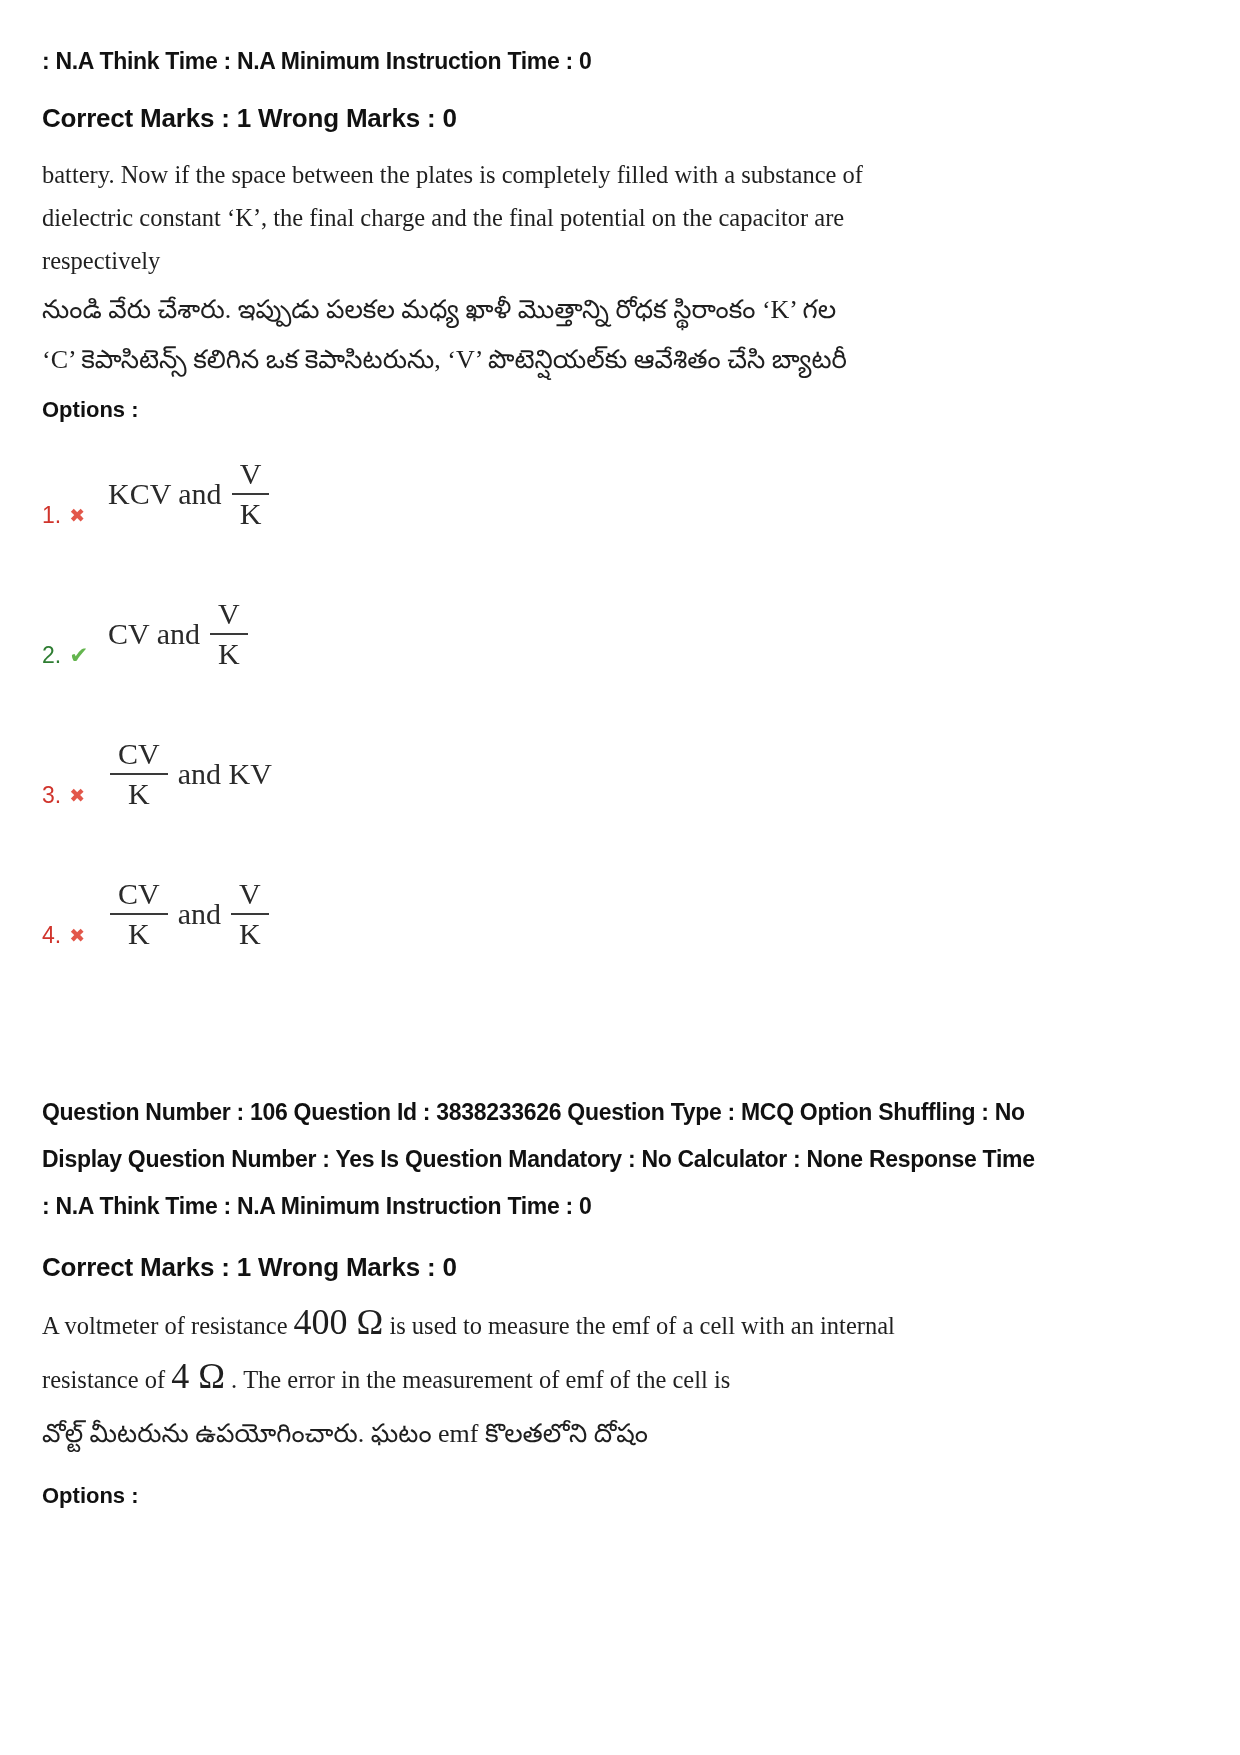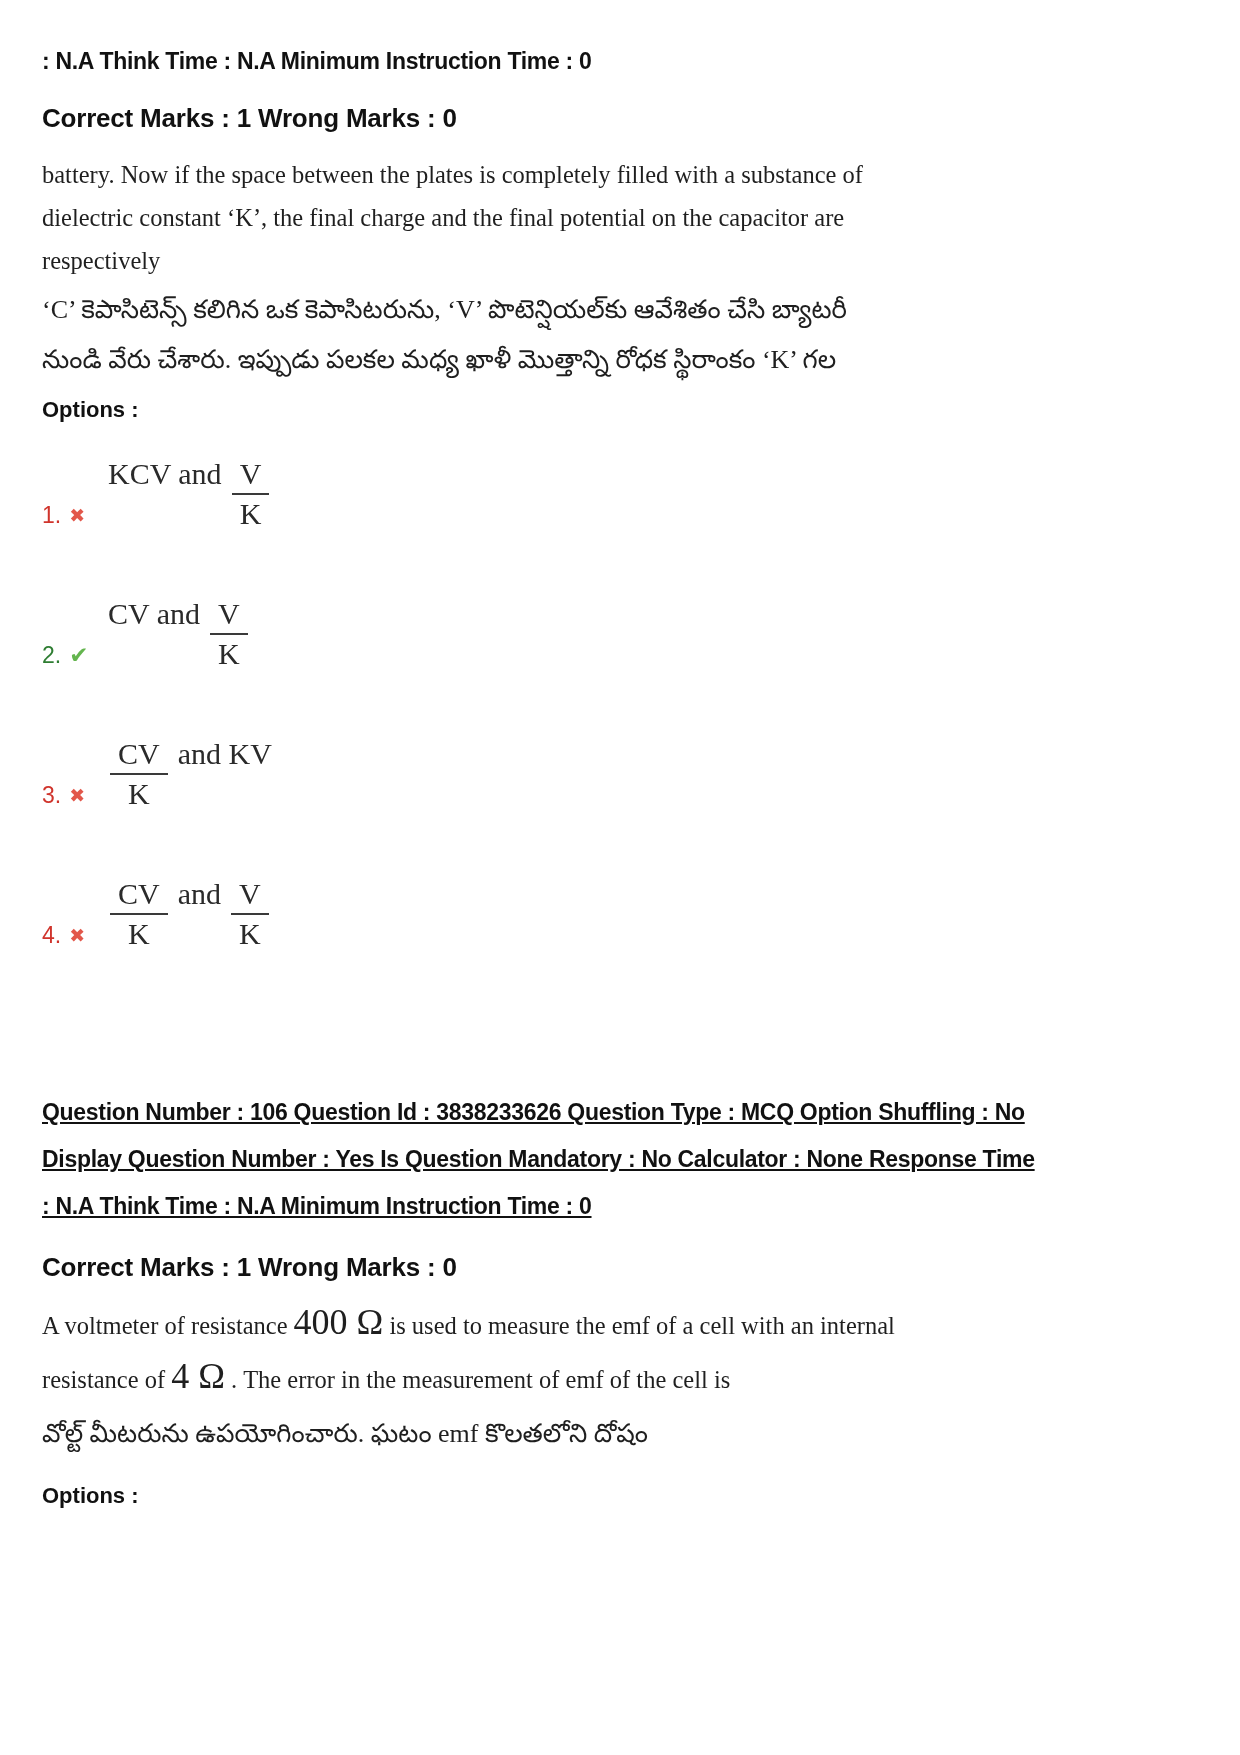--- a/index.html
+++ b/index.html
@@ -13,21 +13,21 @@
     overflow: hidden;
   }
   .meta-bold {
     font-family: "Liberation Sans", sans-serif;
     font-weight: 700;
     font-size: 23px;
     letter-spacing: -0.3px;
     color: #111;
     line-height: 30px;
   }
-  .meta-block .meta-bold { line-height: 47px; text-decoration: underline; }
+  .meta-block .meta-bold { line-height: 47px; }
   .marks-line {
     font-family: "Liberation Sans", sans-serif;
     font-weight: 700;
     font-size: 26px;
     letter-spacing: -0.2px;
     color: #111;
   }
   .q-en {
     font-family: "Liberation Serif", serif;
     font-size: 24.5px;
@@ -62,21 +62,21 @@
     font-family: "Liberation Sans", sans-serif;
     font-size: 23px;
   }
   .opt-num.wrong   { color: #d0342c; }
   .opt-num.correct { color: #2e7d32; }
   .opt-icon { margin-left: 8px; line-height: 1; }
   .opt-icon.cross { color: #e2574a; font-size: 19px; }
   .opt-icon.check { color: #64b54e; font-size: 23px; }
   .formula {
     display: flex;
-    align-items: flex-start;
+    align-items: center;
     font-family: "Liberation Serif", serif;
     font-size: 30px;
     color: #2a2a2a;
     margin-left: 2px;
   }
   .ftext { padding: 0 4px; }
   .frac {
     display: inline-flex;
     flex-direction: column;
     text-align: center;
@@ -115,22 +115,22 @@
 
 <p id="marks-105" class="marks-line">Correct Marks : 1 Wrong Marks : 0</p>
 
 <div id="q105-en" class="q-en">
   <div>battery. Now if the space between the plates is completely filled with a substance of</div>
   <div>dielectric constant ‘K’, the final charge and the final potential on the capacitor are</div>
   <div>respectively</div>
 </div>
 
 <div id="q105-te" class="q-te">
+  <div>నుండి వేరు చేశారు. ఇప్పుడు పలకల మధ్య ఖాళీ మొత్తాన్ని రోధక స్థిరాంకం ‘K’ గల</div>
   <div>‘C’ కెపాసిటెన్స్ కలిగిన ఒక కెపాసిటరును, ‘V’ పొటెన్షియల్‌కు ఆవేశితం చేసి బ్యాటరీ</div>
-  <div>నుండి వేరు చేశారు. ఇప్పుడు పలకల మధ్య ఖాళీ మొత్తాన్ని రోధక స్థిరాంకం ‘K’ గల</div>
 </div>
 
 <p id="options-105" class="options-label">Options :</p>
 
 <div id="opt-1" class="option">
   <div class="marker">
     <span class="opt-num wrong">1.</span>
     <span class="opt-icon cross">✖</span>
   </div>
   <div class="formula">

